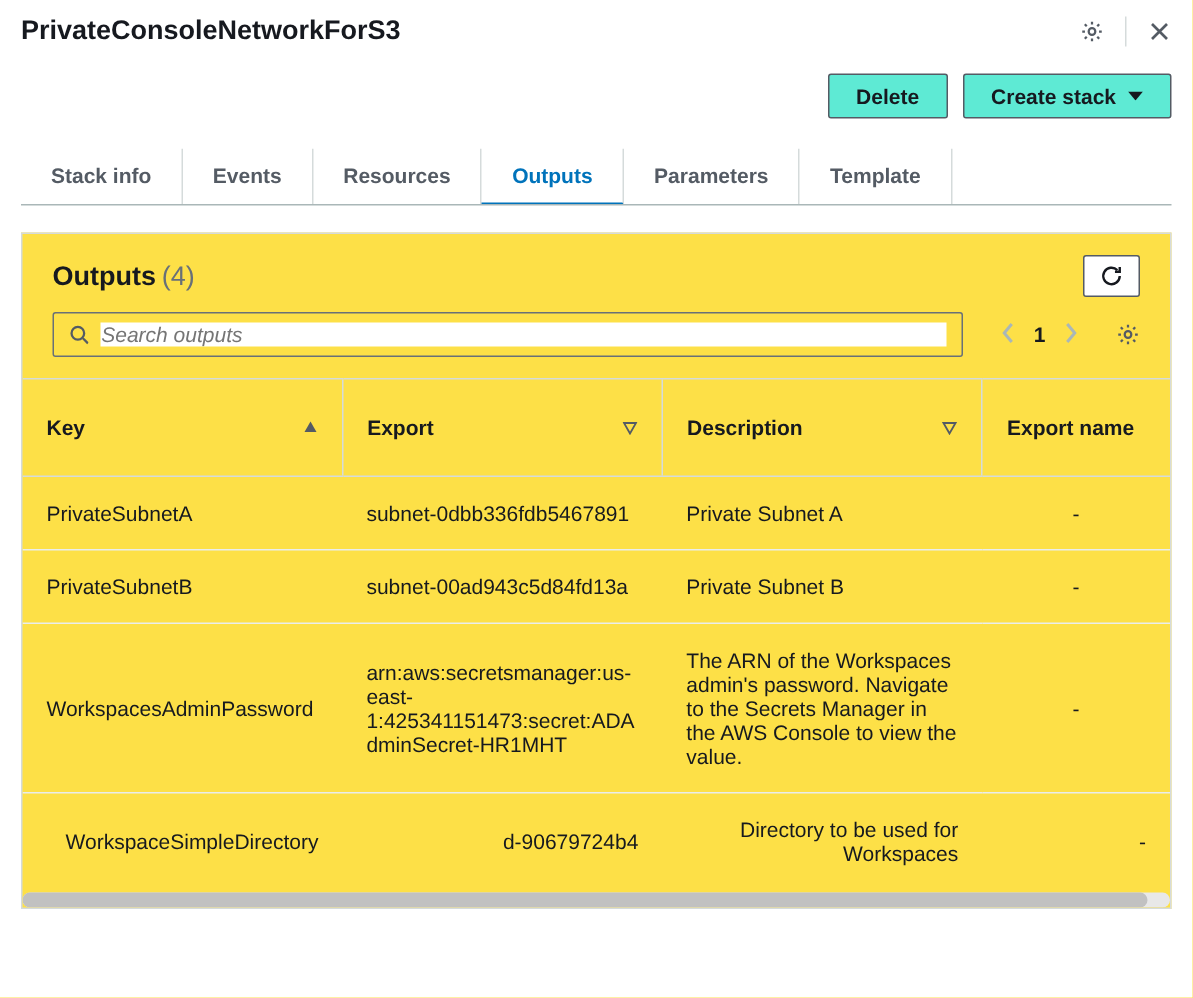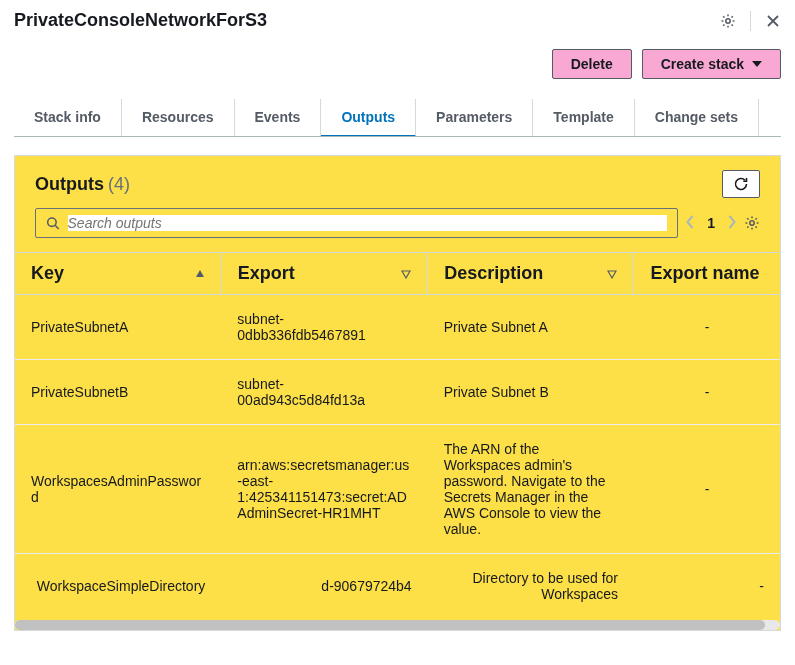--- a/index.html
+++ b/index.html
@@ -45,21 +45,21 @@
     background: #d5dbdb;
   }
   .action-bar {
     display: flex;
     justify-content: flex-end;
     gap: 10px;
     margin-bottom: 20px;
   }
   .btn {
     border: 1px solid #545b64;
-    background: #f9a8d4;
+    background: #5eead4;
     color: #16191f;
     font-weight: 700;
     font-size: 14px;
     padding: 6px 18px;
     border-radius: 2px;
     cursor: pointer;
     display: inline-flex;
     align-items: center;
     gap: 8px;
   }
@@ -114,21 +114,21 @@
     padding: 5px 10px;
     border-radius: 2px;
     cursor: pointer;
     display: flex;
     align-items: center;
   }
   .search-row {
     display: flex;
     align-items: center;
     padding: 0 20px 14px 20px;
-    gap: 8px;
+    gap: 26px;
   }
   .search-box {
     flex: 1;
     display: flex;
     align-items: center;
     border: 1px solid #687078;
     border-radius: 2px;
     padding: 6px 10px;
     gap: 8px;
   }
@@ -155,23 +155,23 @@
     cursor: pointer;
   }
   table {
     width: 100%;
     border-collapse: collapse;
     min-width: 740px;
   }
   thead th {
     text-align: left;
     font-weight: 700;
-    font-size: 18px;
-    color: #16191f;
-    padding: 10px 16px;
+    font-size: 14px;
+    color: #16191f;
+    padding: 24px 16px;
     border-top: 1px solid #d5dbdb;
     border-bottom: 1px solid #d5dbdb;
     white-space: nowrap;
   }
   thead th .th-wrap {
     display: flex;
     align-items: center;
     justify-content: space-between;
     gap: 8px;
   }
@@ -235,26 +235,25 @@
   <button class="btn">
     <span>Create stack</span>
     <svg class="caret" width="10" height="6" viewBox="0 0 10 6" fill="currentColor">
         <path d="M0 0l5 6 5-6z"></path>
       </svg>
   </button>
 </div>
 
 <div class="tabs" id="tabs-container">
     <div class="tab">Stack info</div>
+    <div class="tab">Events</div>
     <div class="tab">Resources</div>
-    <div class="tab">Events</div>
     <div class="tab active">Outputs</div>
     <div class="tab">Parameters</div>
     <div class="tab">Template</div>
-    <div class="tab">Change sets</div>
   </div>
 
 <div class="panel">
   <div class="panel-header">
     <div>
       <span class="panel-title">Outputs</span>
       <span class="panel-title panel-count">(4)</span>
     </div>
     <button class="refresh-btn">
       <svg width="16" height="16" viewBox="0 0 16 16" fill="none" stroke="#16191f" stroke-width="1.6">

